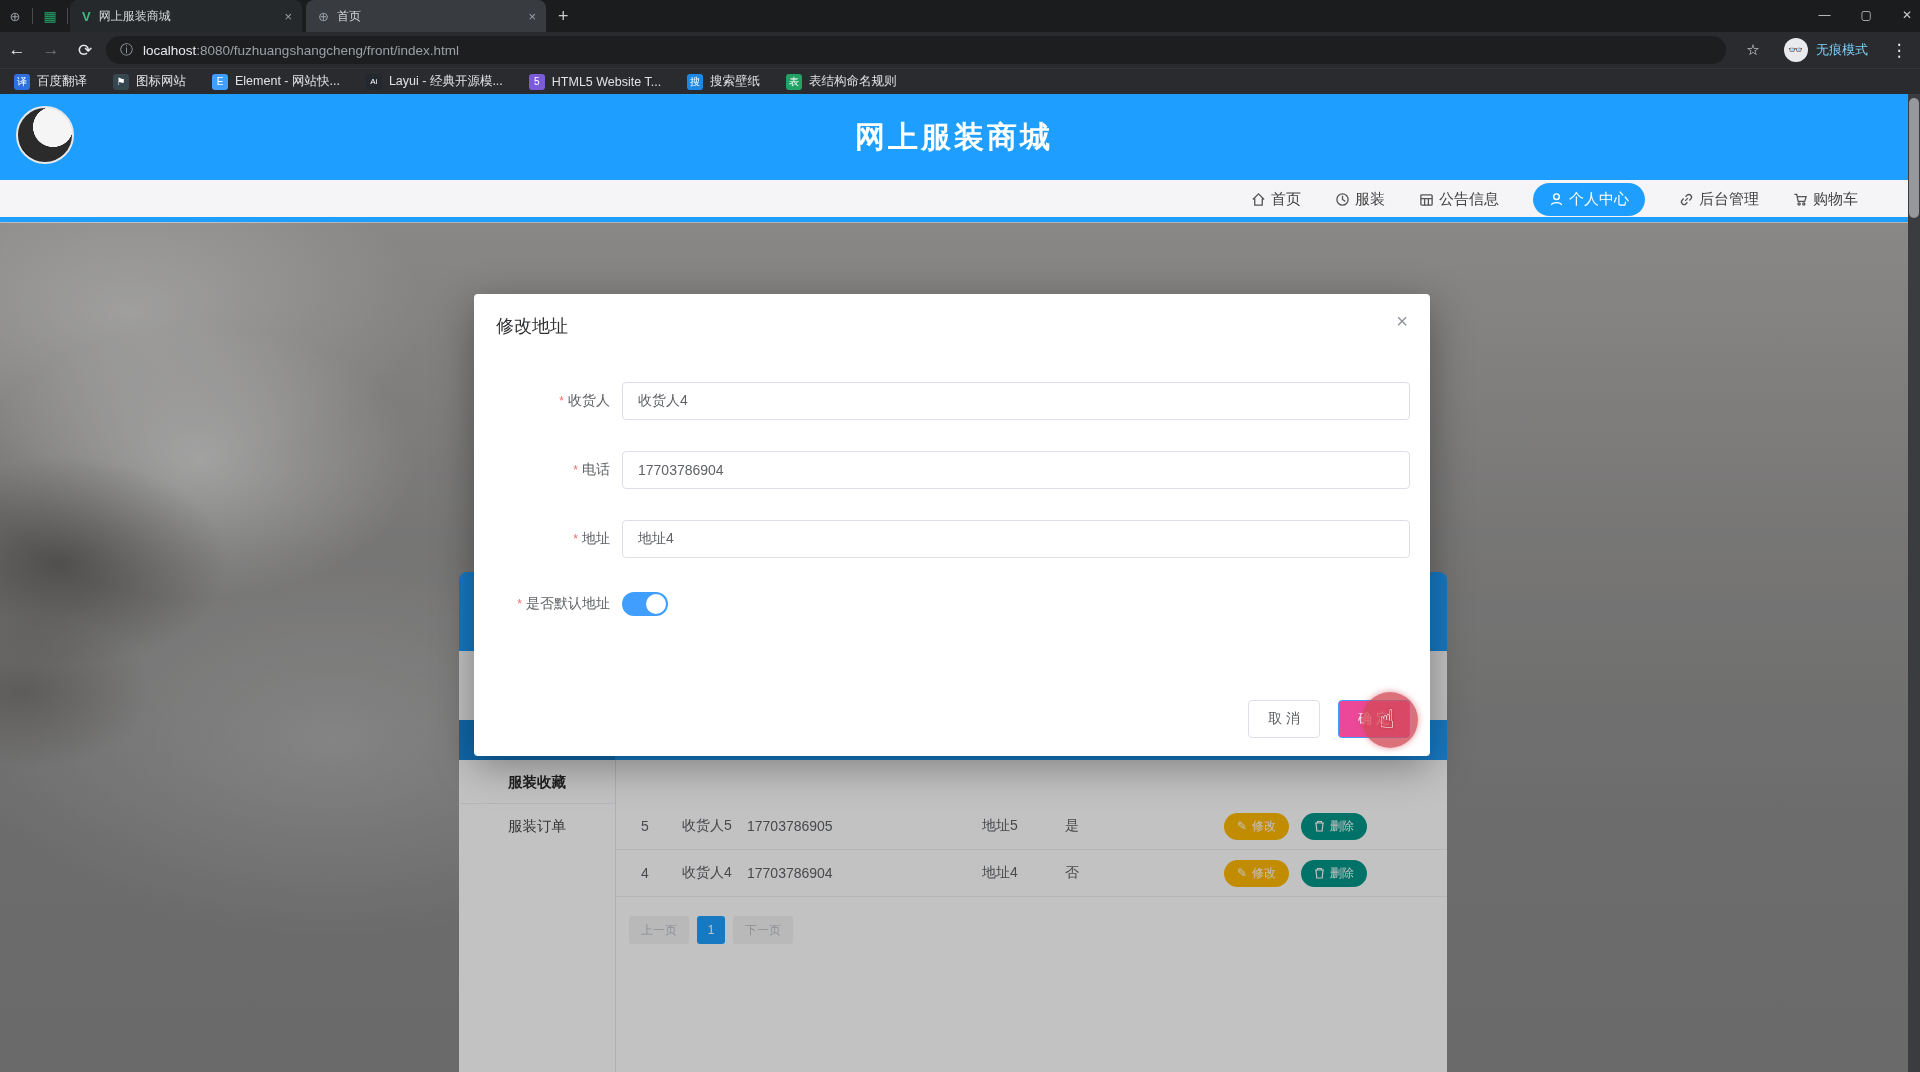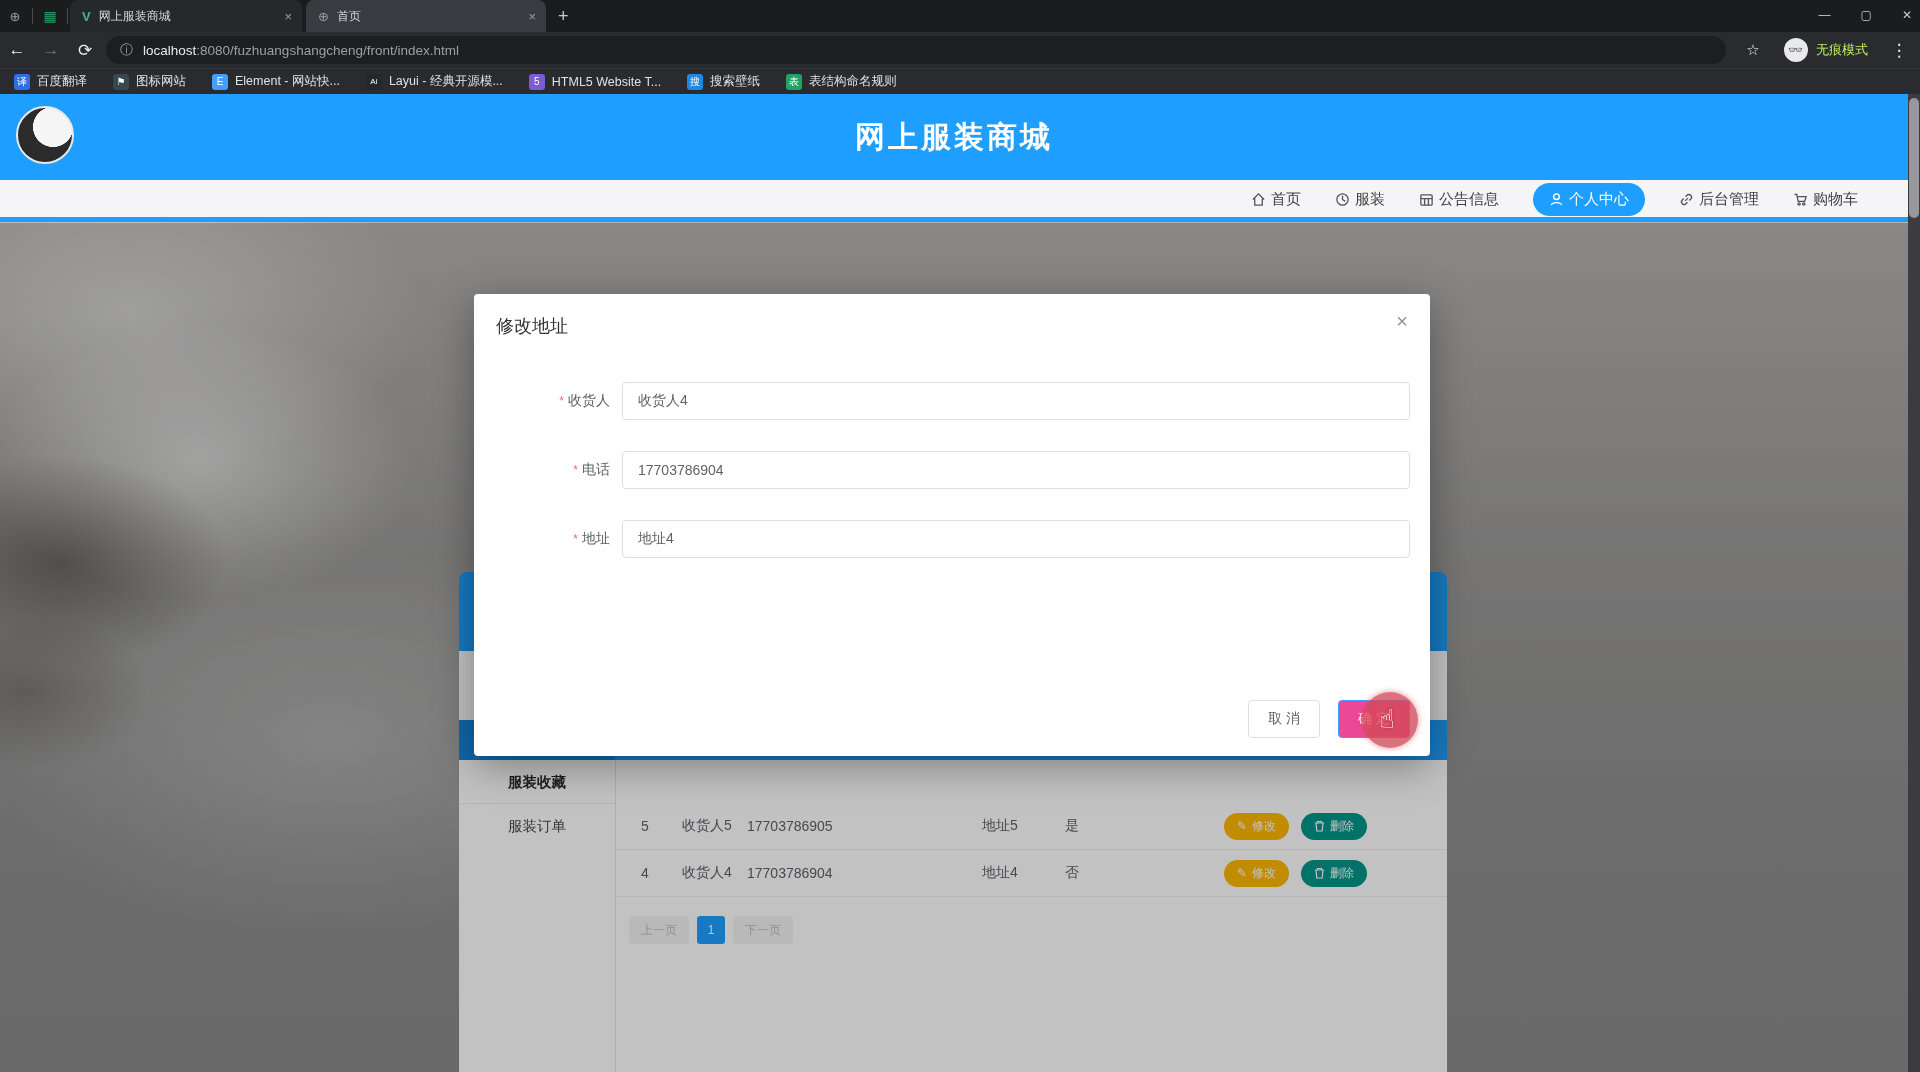--- a/index.html
+++ b/index.html
@@ -26,21 +26,21 @@
   #toolbar { left:0; top:32px; width:1920px; height:36px; background:#2a2b2e; display:flex; align-items:center; }
   .nav-glyph { color:#e8eaed; font-size:17px; width:34px; text-align:center; cursor:pointer; }
   .nav-glyph.dim { color:#717478; }
   #urlbox { height:28px; width:1620px; background:#1d1e20; border-radius:14px; margin-left:4px; display:flex; align-items:center; padding:0 14px; gap:10px; }
   #urlbox .info { color:#9aa0a6; font-size:13px; }
   #urlbox .host { color:#e8eaed; font-size:13.5px; }
   #urlbox .rest { color:#9aa0a6; font-size:13.5px; }
   .right-tools { display:flex; align-items:center; gap:14px; margin-left:10px; color:#e8eaed; }
   .incog { display:flex; align-items:center; gap:8px; }
   .incog .badge { width:24px; height:24px; border-radius:50%; background:#e8eaed; color:#202124; font-size:12px; text-align:center; line-height:24px; }
-  .incog .lbl { font-size:13px; color:#bef264; }
+  .incog .lbl { font-size:13px; color:#7dd3fc; }
 
   #bookmarks { left:0; top:68px; width:1920px; height:26px; background:#2a2b2e; display:flex; align-items:center; gap:26px; padding-left:14px; border-top:1px solid #353639; }
   .bm { display:flex; align-items:center; gap:7px; cursor:pointer; }
   .bm .bico { width:16px; height:16px; border-radius:3px; color:#fff; font-size:10px; text-align:center; line-height:16px; flex:0 0 16px; }
   .bm .blabel { font-size:12.5px; color:#e0e2e4; white-space:nowrap; }
 
   
   #siteheader { left:0; top:94px; width:1908px; height:86px; background:#1E9FFF; }
   #logo { left:16px; top:106px; width:58px; height:58px; border-radius:50%;
     background:radial-gradient(circle at 65% 35%, #f5f5f5 0 40%, #2b2b2b 41% 75%, #111 76%);
@@ -320,20 +320,26 @@
       <input class="finput" value="收货人4" style="">
     </div>
     <div class="frow" id="fr1">
       <span class="flabel"><span class="req">*</span><span>电话</span></span>
       <input class="finput" value="17703786904" style="">
     </div>
     <div class="frow" id="fr2">
       <span class="flabel"><span class="req">*</span><span>地址</span></span>
       <input class="finput" value="地址4" style="">
     </div>
+    <div class="frow" id="fr3">
+      <span class="flabel"><span class="req">*</span><span>是否默认地址</span></span>
+      <div class="switch">
+          <div class="knob"></div>
+        </div>
+    </div>
 
     <div id="mfooter">
       <button class="mbtn cancel">取 消</button>
       <button class="mbtn confirm">确 定</button>
     </div>
   </div>
 
   <div id="cursor" class="abs">
     <span class="hand">☝</span>
   </div>

